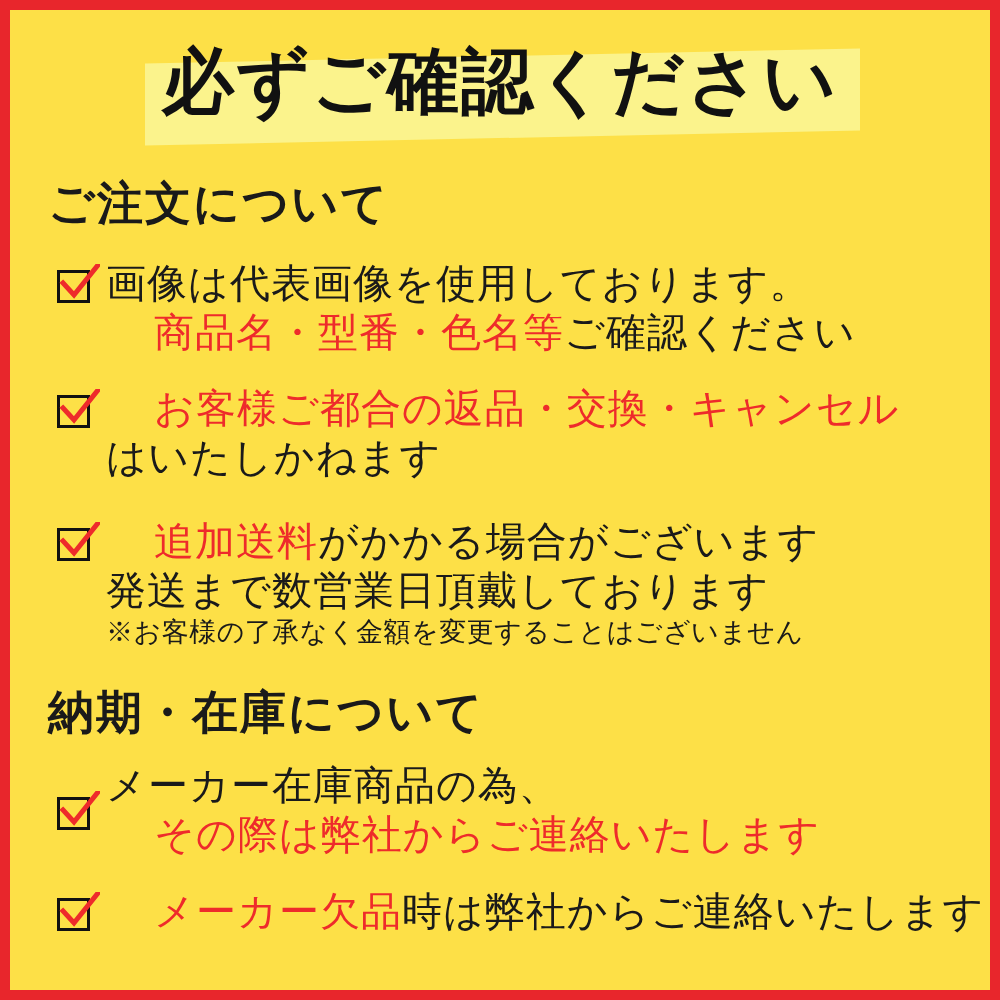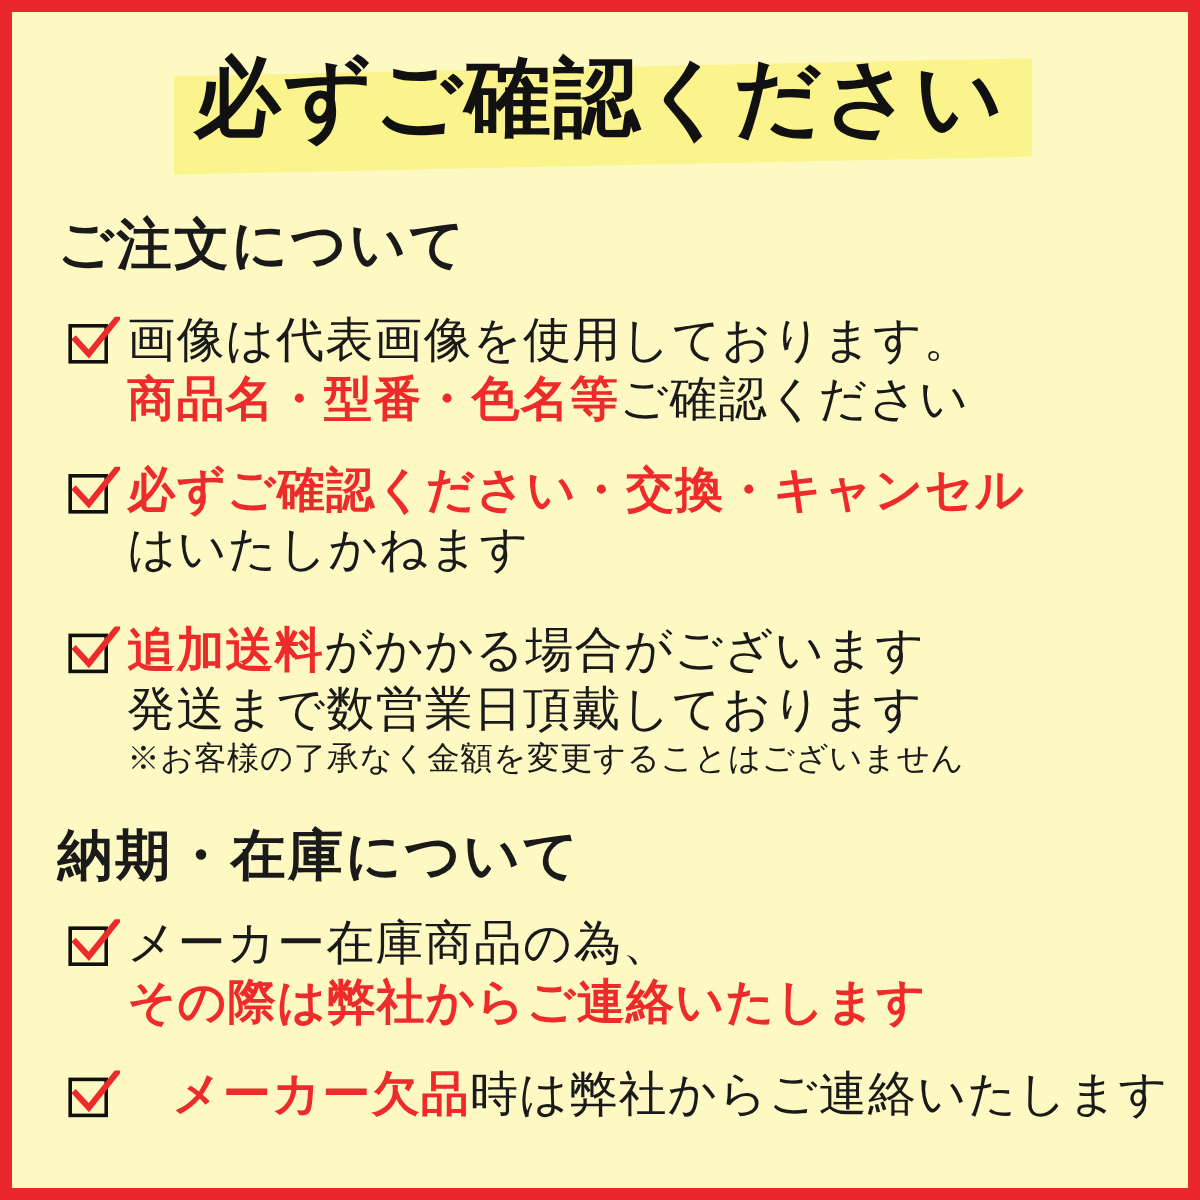--- a/index.html
+++ b/index.html
@@ -23,21 +23,21 @@
   .frame-bottom { left: 0; bottom: 0; width: 1000px; height: 10px; }
   .frame-left   { left: 0; top: 0; width: 10px; height: 1000px; }
   .frame-right  { right: 0; top: 0; width: 10px; height: 1000px; }
 
   .page {
     position: absolute;
     left: 10px;
     top: 10px;
     width: 980px;
     height: 980px;
-    background: #fef9c3;
+    background: #fde047;
   }
 
   
   .title-wrap {
     position: absolute;
     left: 0;
     top: 32px;
     width: 980px;
     text-align: center;
   }
@@ -109,21 +109,21 @@
   .lines {
     flex: 1 1 auto;
   }
   .ln {
     font-size: 40px;
     line-height: 1.22;
     color: #1a1a1a;
     letter-spacing: 1px;
     white-space: nowrap;
   }
-  .red { color: #ee2b2b; font-weight: bold; }
+  .red { color: #ee2b2b; font-weight: normal; margin-left: 48px; }
   .blk { color: #1a1a1a; font-weight: normal; }
   .note {
     font-size: 27px;
     color: #1a1a1a;
     letter-spacing: 0.5px;
     line-height: 1.2;
     white-space: nowrap;
     font-family: Liberation Serif, serif;
   }
 </style>
@@ -158,42 +158,42 @@
   </div>
 
   <div class="row" style="top:375px;">
     <div class="check">
       <div class="box"></div>
       <svg class="tick" viewBox="0 0 42 42" aria-hidden="true">
         <path d="M5 19 L16 31 L40 1" fill="none" stroke="#ee2b2b" stroke-width="5" stroke-linecap="square"></path>
       </svg>
     </div>
     <div class="lines">
-      <div class="ln red">必ずご確認ください・交換・キャンセル</div>
+      <div class="ln red">お客様ご都合の返品・交換・キャンセル</div>
       <div class="ln blk">はいたしかねます</div>
     </div>
   </div>
 
   <div class="row" style="top:508px;">
     <div class="check">
       <div class="box"></div>
       <svg class="tick" viewBox="0 0 42 42" aria-hidden="true">
         <path d="M5 19 L16 31 L40 1" fill="none" stroke="#ee2b2b" stroke-width="5" stroke-linecap="square"></path>
       </svg>
     </div>
     <div class="lines">
       <div class="ln"><span class="red">追加送料</span><span class="blk">がかかる場合がございます</span></div>
       <div class="ln blk">発送まで数営業日頂戴しております</div>
       <div class="note">※お客様の了承なく金額を変更することはございません</div>
     </div>
   </div>
 
   <div class="section-head" style="top:672px;">納期・在庫について</div>
 
-  <div class="row" style="top:752px;">
+  <div class="row" style="top:752px;align-items:center;">
     <div class="check">
       <div class="box"></div>
       <svg class="tick" viewBox="0 0 42 42" aria-hidden="true">
         <path d="M5 19 L16 31 L40 1" fill="none" stroke="#ee2b2b" stroke-width="5" stroke-linecap="square"></path>
       </svg>
     </div>
     <div class="lines">
       <div class="ln blk">メーカー在庫商品の為、</div>
       <div class="ln red">その際は弊社からご連絡いたします</div>
     </div>

